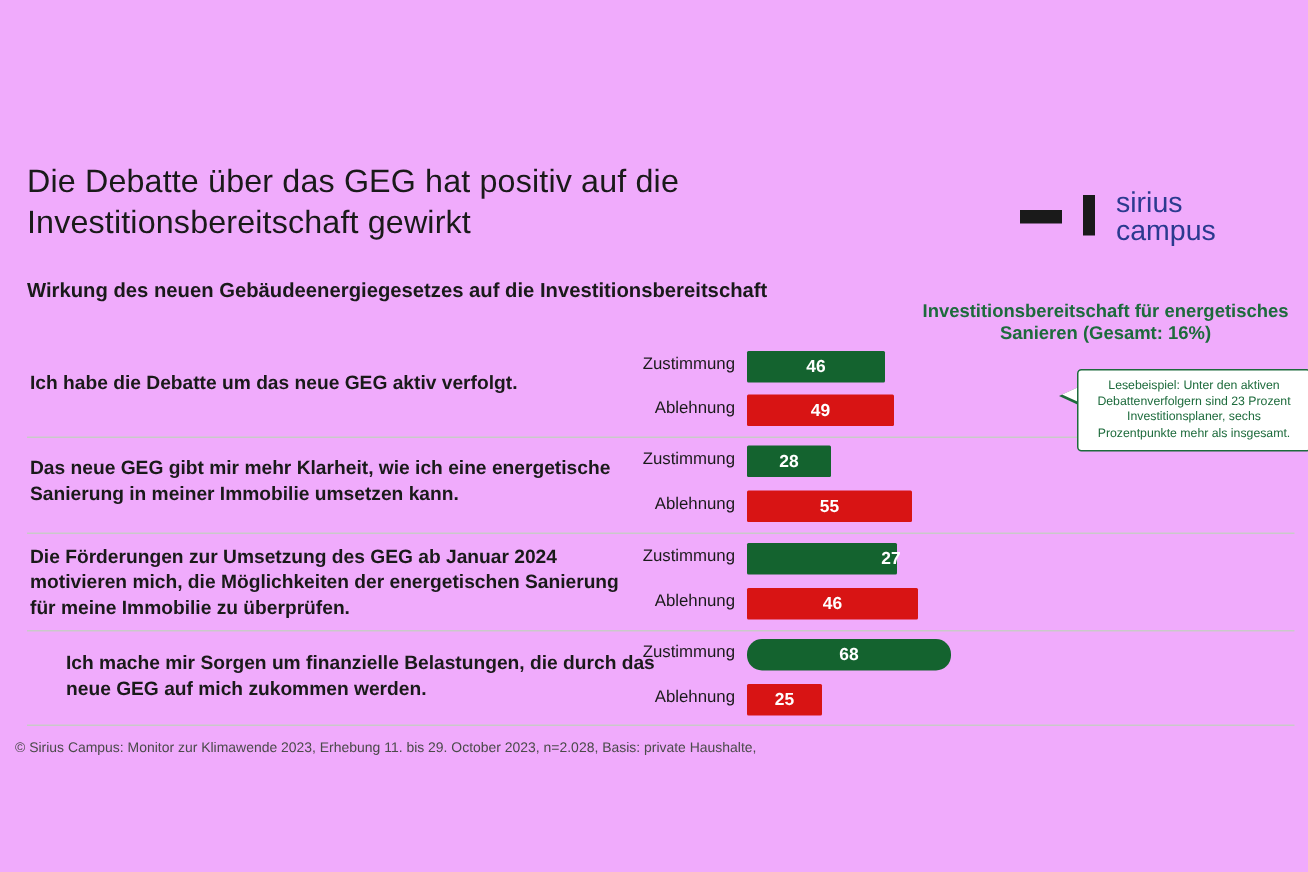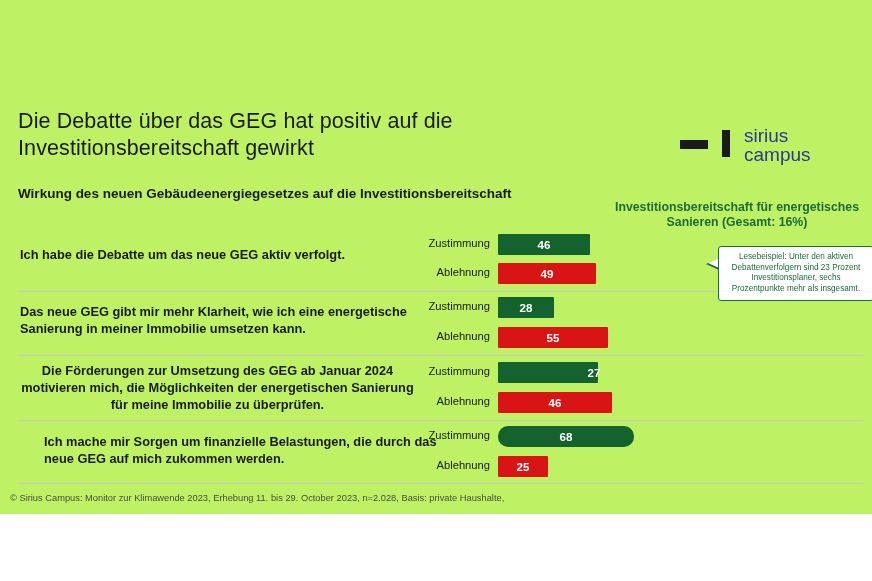--- a/index.html
+++ b/index.html
@@ -12,22 +12,22 @@
     background: #ffffff;
     font-family: "Liberation Sans", sans-serif;
     color: #1a1a1a;
     overflow: hidden;
     position: relative;
   }
   .slide {
     position: absolute;
     left: 0; top: 0;
     width: 872px;
-    height: 514px;
-    background: #bef264;
+    height: 581px;
+    background: #f0abfc;
   }
 
   
   .header {
     position: absolute;
     left: 18px;
     top: 108px;
     width: 600px;
   }
   .title {
@@ -257,21 +257,21 @@
         <div class="barlabel">Ablehnung</div>
         <div class="bar ablehnung" style="width:110px;">
           <div class="barval">55</div>
         </div>
 
       </div>
       <div class="sep" style="top:61px;"></div>
     </div>
 
     <div class="grouprow" style="height:65px;">
-      <div class="statement" style="top:4px;text-align:center;">Die Förderungen zur Umsetzung des GEG ab Januar 2024 motivieren mich, die Möglichkeiten der energetischen Sanierung für meine Immobilie zu überprüfen.</div>
+      <div class="statement" style="top:4px;">Die Förderungen zur Umsetzung des GEG ab Januar 2024 motivieren mich, die Möglichkeiten der energetischen Sanierung für meine Immobilie zu überprüfen.</div>
       <div class="barline" style="top:4px; width:440px;">
         <div class="barlabel">Zustimmung</div>
         <div class="bar zustimmung" style="width:54px;padding-left:46px;">
           <div class="barval">27</div>
         </div>
 
       </div>
       <div class="barline" style="top:34px; width:440px;">
         <div class="barlabel">Ablehnung</div>
         <div class="bar ablehnung" style="width:114px;">

